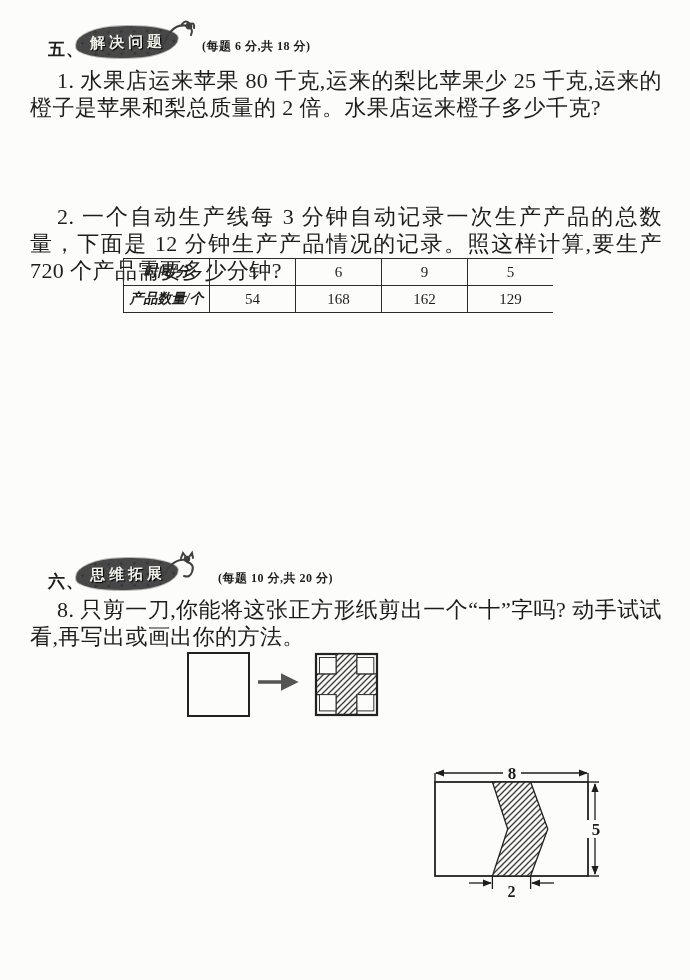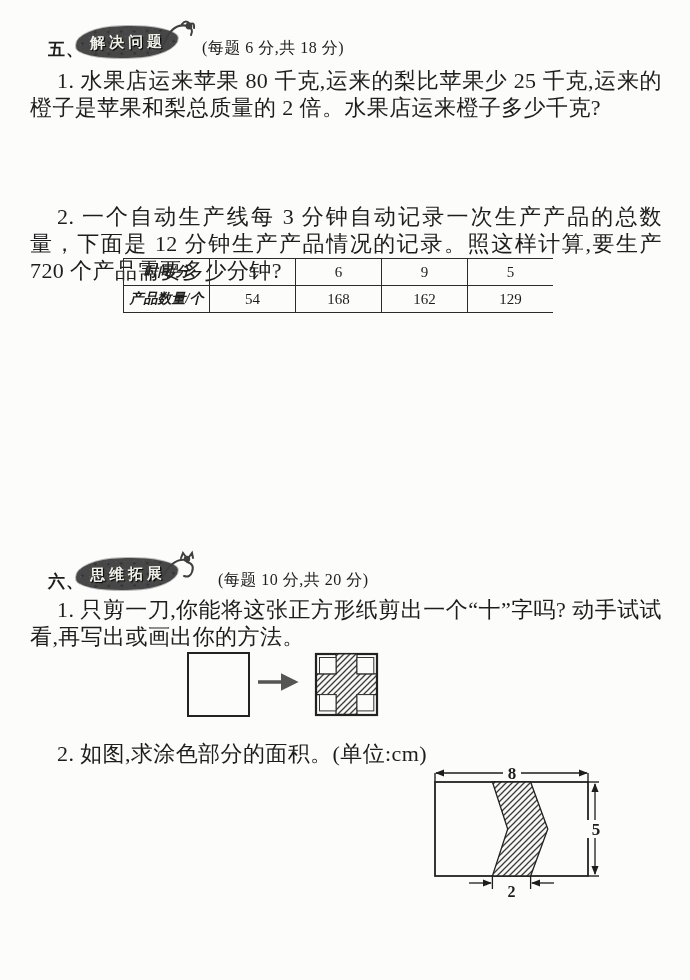--- a/index.html
+++ b/index.html
@@ -12,21 +12,21 @@
   .stamp{position:absolute;display:inline-block;
     background:#474747;
     background-image:radial-gradient(#5d5d5d 14%,rgba(0,0,0,0) 15%),radial-gradient(#343434 16%,rgba(0,0,0,0) 17%);
     background-size:9px 7px,13px 11px;
     color:#f1f1ea;font-weight:bold;font-size:15px;letter-spacing:4px;
     padding:7px 12px 6px 14px;
     border-radius:46% 54% 48% 52% / 58% 44% 62% 40%;
     transform:rotate(-1.5deg);
     text-shadow:1px 1px 1px #000;
     box-shadow:0 0 0 1px rgba(60,60,60,.35);}
-  .score{position:absolute;font-size:16px;font-weight:normal;letter-spacing:.5px;}
+  .score{position:absolute;font-size:12px;font-weight:bold;letter-spacing:.5px;}
   .mascot{position:absolute;}
 
   
   .q{position:absolute;left:30px;width:632px;margin:0;font-size:22px;line-height:27px;
      letter-spacing:.4px;text-indent:27px;text-align:justify;}
 
   
   .ptable{position:absolute;left:123px;top:258px;border-collapse:collapse;table-layout:fixed;}
   .ptable td{border:1.6px solid #2b2b2b;width:85px;height:26px;text-align:center;
      vertical-align:middle;font-size:15px;padding:0;}
@@ -82,21 +82,21 @@
     <span class="stamp" style="left:76px;top:6px;">
       <span>思维拓展</span>
     </span>
     <svg class="mascot" style="left:156px;top:-2px;" width="42" height="32" viewBox="0 0 42 32">
       <path d="M6,28 Q16,8 30,10 M25,8 l2,-5 3,4 M33,7 l3,-4 1,5 M31,12 q8,2 5,10 q-2,6 -8,4" fill="none" stroke="#3f3f3f" stroke-width="2" stroke-linecap="round"></path>
       <circle cx="31" cy="9" r="3.2" fill="#3f3f3f"></circle>
     </svg>
     <span class="score" style="left:196px;top:18px;margin-left:22px;">(每题 10 分,共 20 分)</span>
   </div>
 
-  <p class="q" style="top:596px;">1. 只剪一刀,你能将这张正方形纸剪出一个“十”字吗? 动手试试看,再写出或画出你的方法。</p>
+  <p class="q" style="top:596px;">8. 只剪一刀,你能将这张正方形纸剪出一个“十”字吗? 动手试试看,再写出或画出你的方法。</p>
 
   <div class="fig" style="left:185px;top:644px;">
     <svg width="210" height="80" viewBox="0 0 210 80">
       <defs>
         <pattern id="hatch1" patternUnits="userSpaceOnUse" width="6" height="6">
           <rect width="6" height="6" fill="#f7f7f3"></rect>
           <path d="M-1,7 L7,-1 M-1,1 L1,-1 M5,7 L7,5" stroke="#3a3a3a" stroke-width="1.3"></path>
         </pattern>
         <marker id="bigArrow" viewBox="0 0 10 10" refX="8" refY="5" markerWidth="5" markerHeight="5" orient="auto">
           <path d="M0,0 L10,5 L0,10 z" fill="#555"></path>
@@ -111,21 +111,20 @@
         <rect x="1" y="1" width="61" height="61" fill="#fcfcfa" stroke="#222" stroke-width="2.2"></rect>
         <path d="M21,1 H42 V20.8 H61.5 V41.6 H42 V61.4 H21 V41.6 H1.5 V20.8 H21 Z" fill="url(#hatch1)" stroke="#222" stroke-width="1.2"></path>
         <rect x="4.5" y="4.5" width="16.5" height="16.3" fill="#fcfcfa" stroke="#333" stroke-width="1"></rect>
         <rect x="42" y="4.5" width="16.8" height="16.3" fill="#fcfcfa" stroke="#333" stroke-width="1"></rect>
         <rect x="4.5" y="41.6" width="16.5" height="16.3" fill="#fcfcfa" stroke="#333" stroke-width="1"></rect>
         <rect x="42" y="41.6" width="16.8" height="16.3" fill="#fcfcfa" stroke="#333" stroke-width="1"></rect>
       </g>
     </svg>
   </div>
 
-  <p class="q" style="top:740px;">2. 如图,求涂色部分的面积。(单位:cm)</p>
 
   <div class="fig" style="left:425px;top:756px;">
     <svg width="240" height="150" viewBox="0 0 240 150">
       <defs>
         <pattern id="hatch2" patternUnits="userSpaceOnUse" width="6" height="6">
           <rect width="6" height="6" fill="#f7f7f3"></rect>
           <path d="M-1,7 L7,-1 M-1,1 L1,-1 M5,7 L7,5" stroke="#3a3a3a" stroke-width="1.3"></path>
         </pattern>
         <marker id="dimArrow" viewBox="0 0 10 10" refX="9" refY="5" markerWidth="7" markerHeight="7" orient="auto-start-reverse">
           <path d="M0,1 L10,5 L0,9 z" fill="#1d1d1d"></path>

